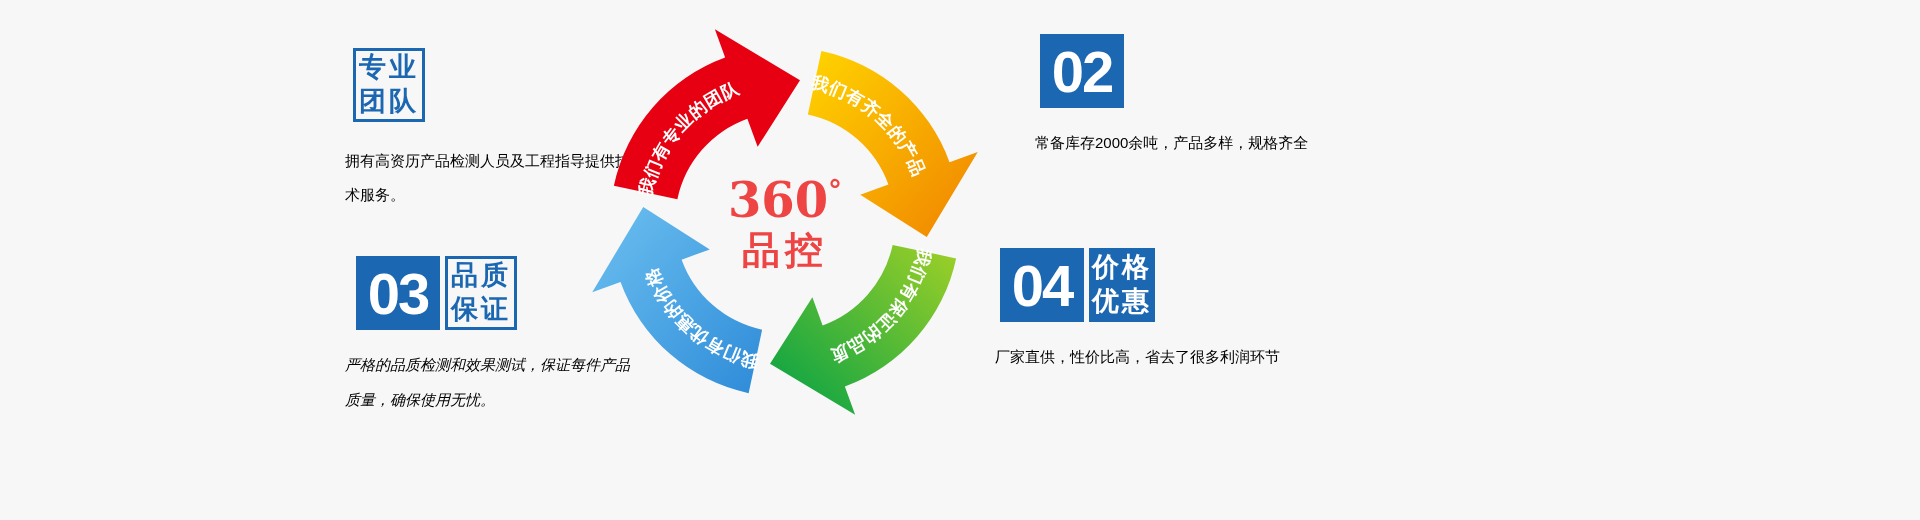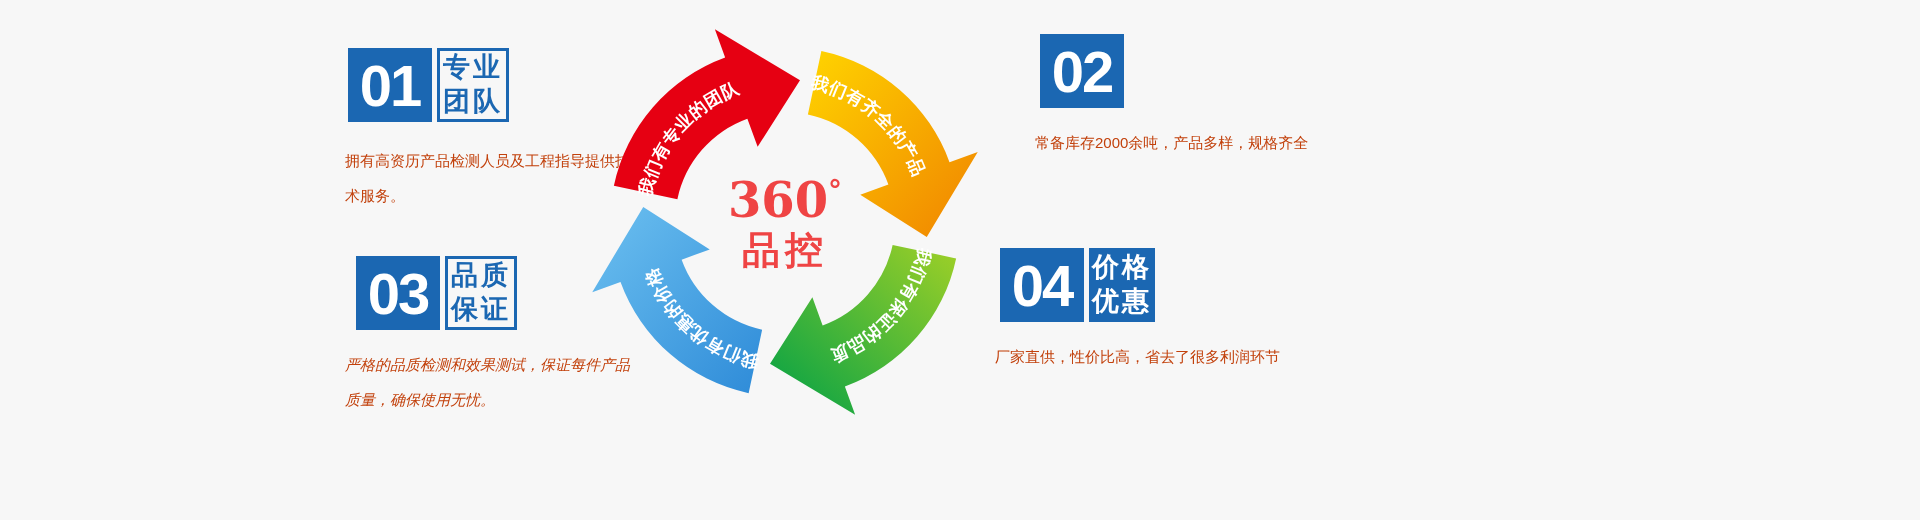--- a/index.html
+++ b/index.html
@@ -17,21 +17,21 @@
     background:var(--blue); color:#fff; font-weight:bold;
     font-size:58px; width:84px; height:74px; letter-spacing:-2px;
     display:flex; align-items:center; justify-content:center;
   }
   .title {
     margin-left:5px; display:flex; flex-direction:column; justify-content:center;
     padding:0 3px; font-size:27px; font-weight:bold; line-height:1.25; letter-spacing:3px;
   }
   .title.outline { border:3px solid var(--blue); color:var(--blue); }
   .title.filled  { background:var(--blue); color:#fff; }
-  .desc { margin:0; color:#c2410c; font-size:15px; line-height:2.3; }
+  .desc { margin:0; color:#000000; font-size:15px; line-height:2.3; }
 
   .f1 { left:348px;  top:48px;  }
   .f1 .desc { margin-top:22px; width:292px; margin-left:-3px; }
   .f2 { left:1040px; top:34px;  }
   .f2 .desc { margin-top:18px; margin-left:-5px; white-space:nowrap; }
   .f3 { left:356px;  top:256px; }
   .f3 .desc { margin-top:18px; width:292px; margin-left:-11px;font-style:italic; }
   .f4 { left:1000px; top:248px; }
   .f4 .desc { margin-top:18px; margin-left:-5px; white-space:nowrap; }
 
@@ -51,21 +51,20 @@
   .deg { font-size:28px; vertical-align:super; }
   .center-sub { font-size:38px; letter-spacing:5px; margin-top:2px; }
 </style>
 </head>
 <body>
 
 <div class="canvas" style="--blue: #1b67b2;">
 
   <div class="feature f1">
     <div class="badge">
-      <div class="num">01</div>
       <div class="title outline">
         <span>专业</span>
         <span>团队</span>
       </div>
     </div>
     <p class="desc">拥有高资历产品检测人员及工程指导提供技术服务。</p>
   </div>
 
   <div class="feature f2">
     <div class="badge">

